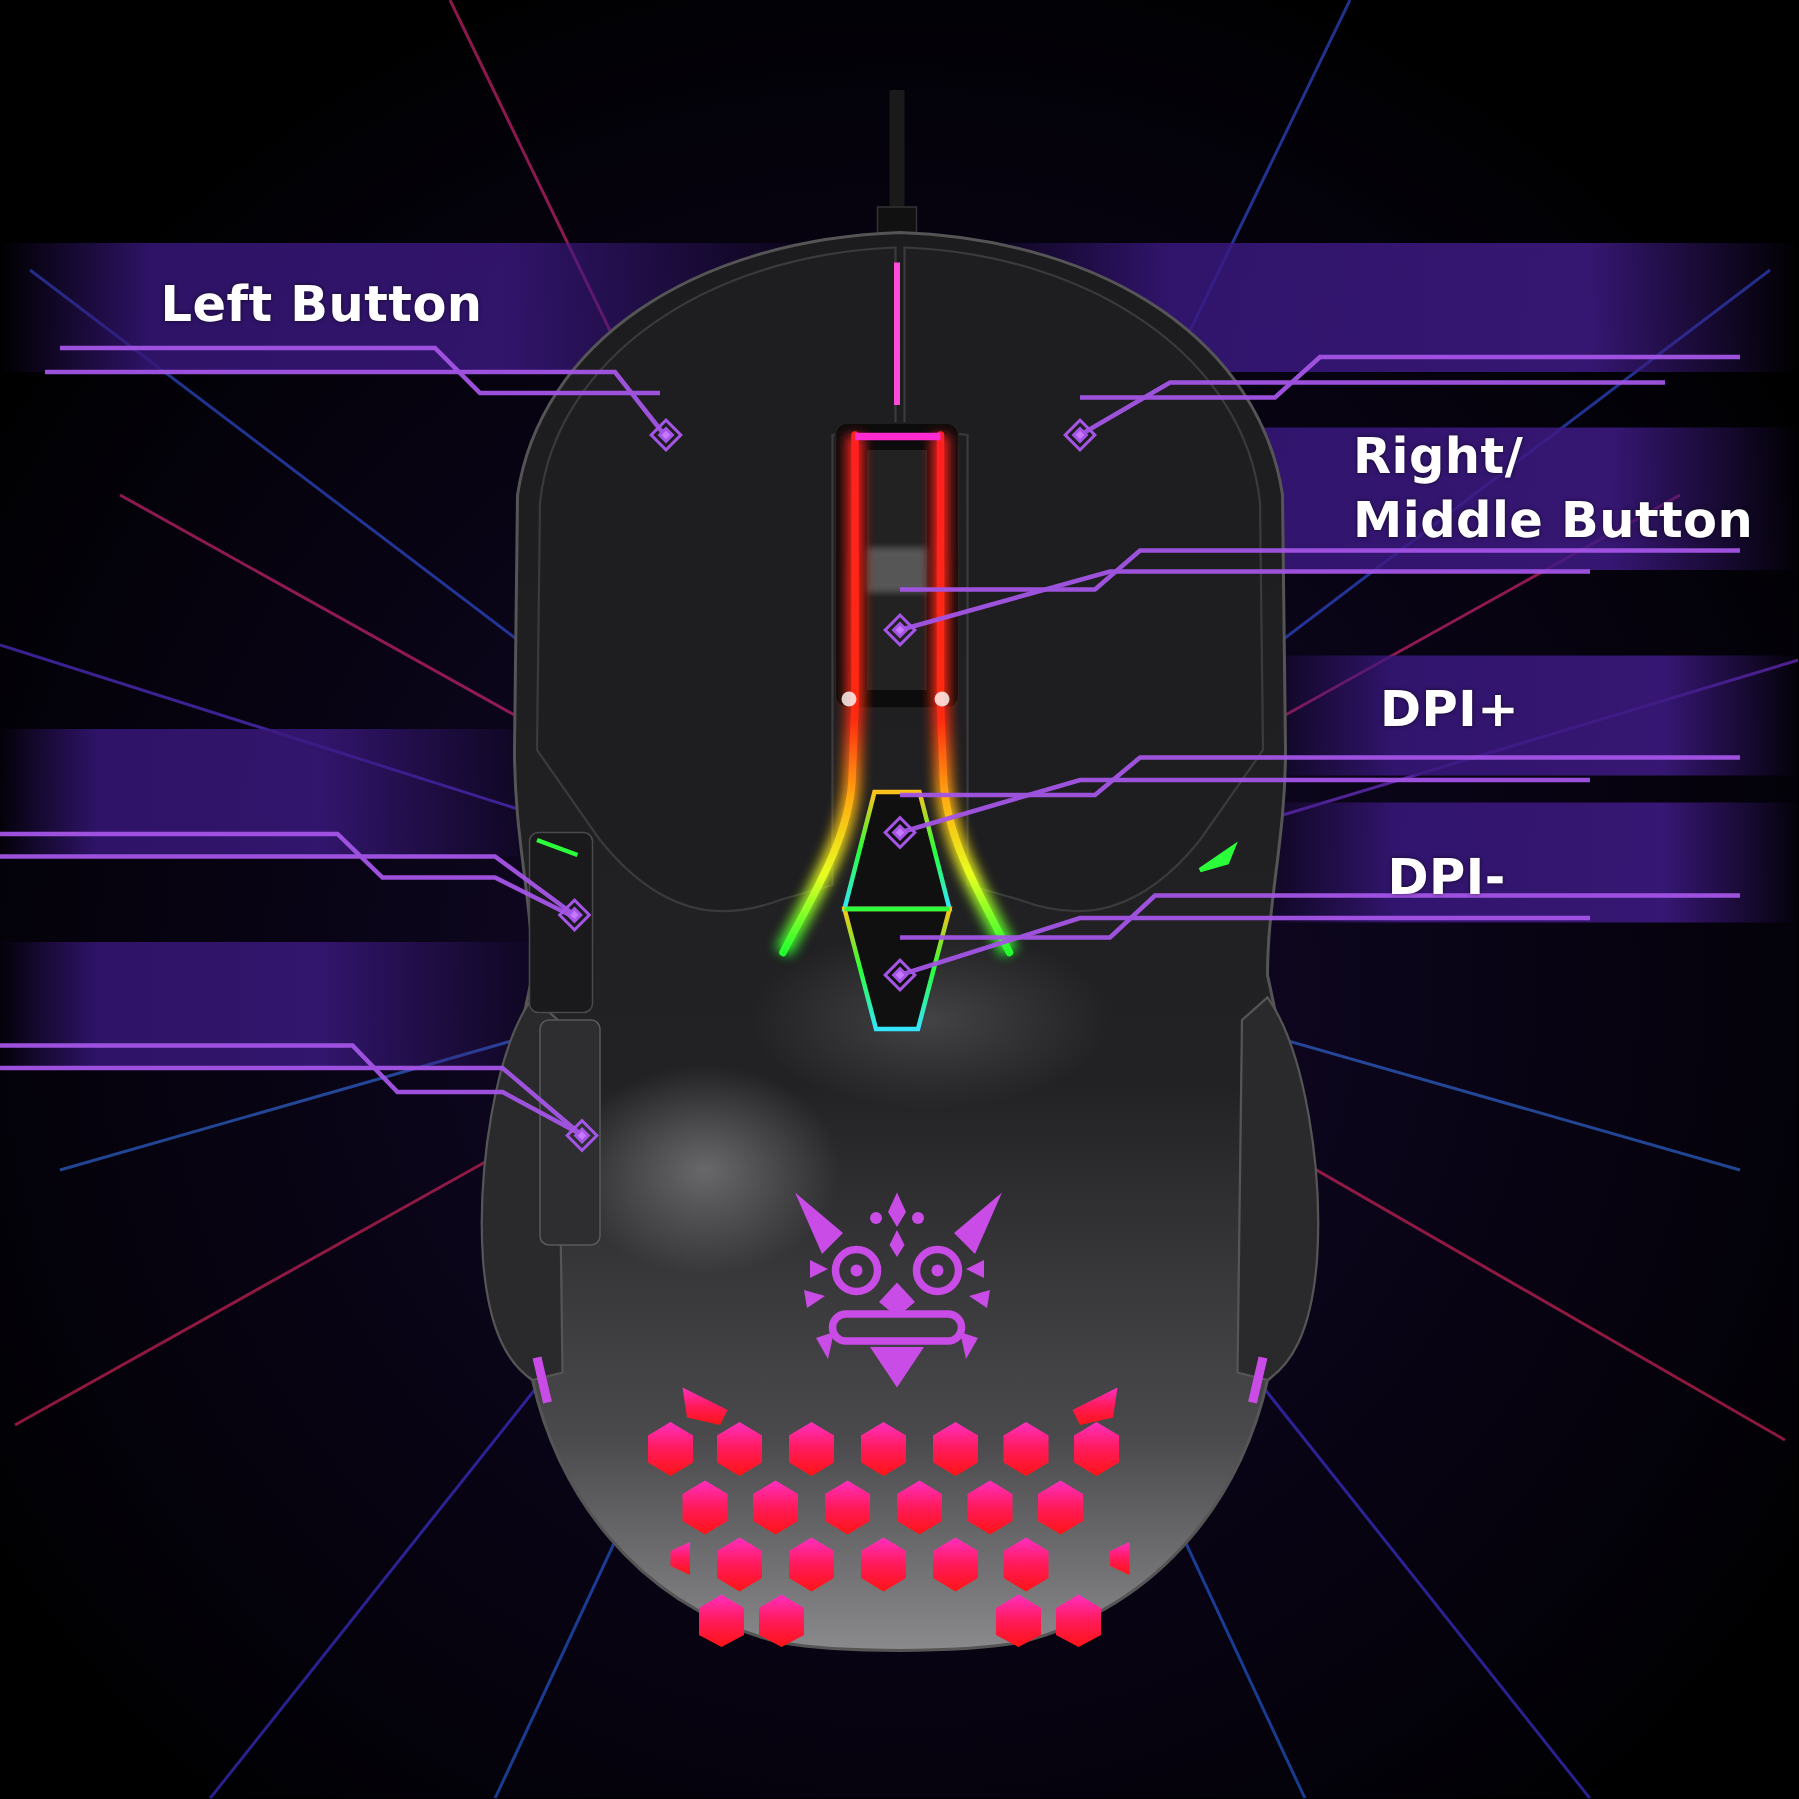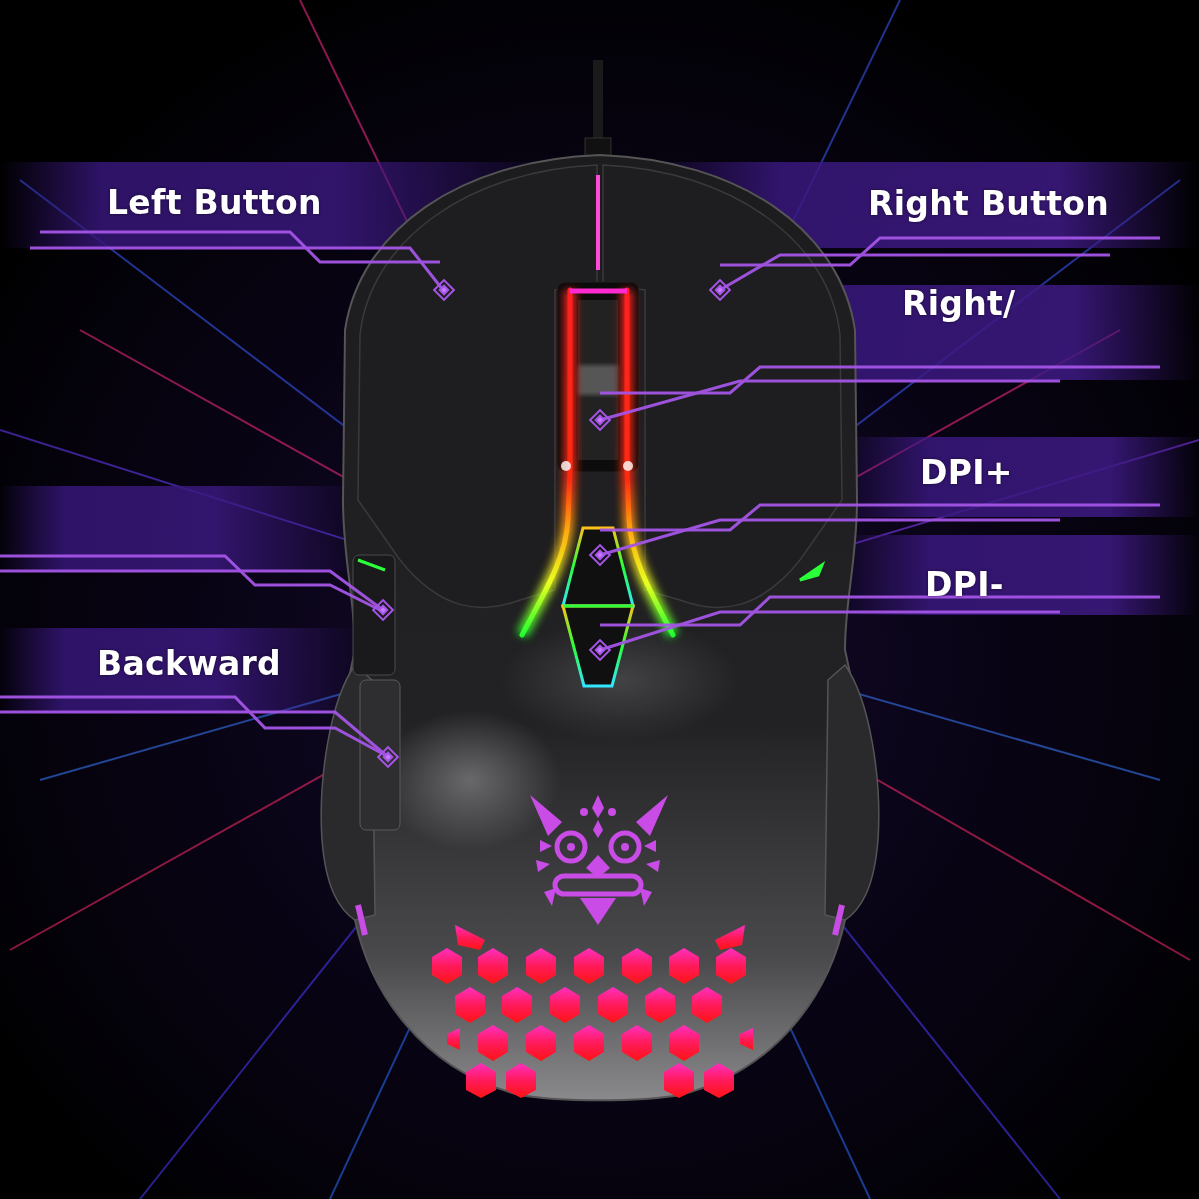--- a/index.html
+++ b/index.html
@@ -242,18 +242,17 @@
           <rect x="380" y="607" width="6" height="6" transform="rotate(45 383 610)"></rect>
         </g>
       <g>
           <rect x="381" y="750" width="14" height="14" transform="rotate(45 388 757)" fill="none"></rect>
           <rect x="385" y="754" width="6" height="6" transform="rotate(45 388 757)"></rect>
         </g>
     </g>
   </svg>
 
   <div class="label" style="left:107px;top:182px;">Left Button</div>
-  <div class="label" style="left:868px;top:183px;">Right Button</div>
   <div class="label" style="left:902px;top:283px;">Right/</div>
+  <div class="label" style="left:902px;top:326px;">Middle Button</div>
   <div class="label" style="left:920px;top:452px;">DPI+</div>
   <div class="label" style="left:925px;top:564px;">DPI-</div>
-  <div class="label" style="left:97px;top:643px;">Backward</div>
 </div>
 
 </body></html>

